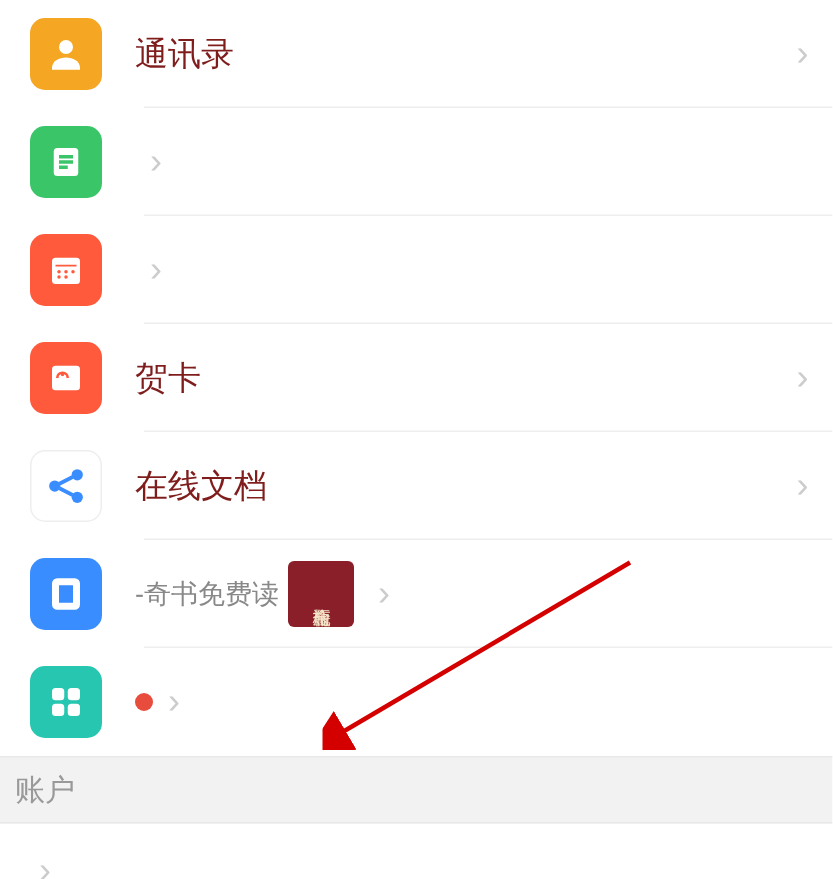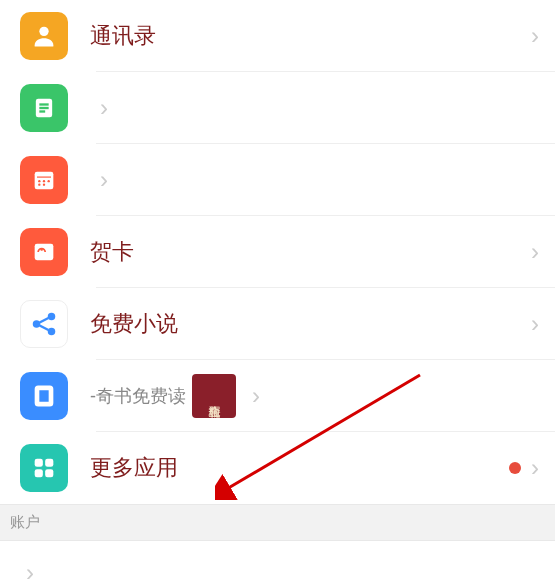--- a/index.html
+++ b/index.html
@@ -56,21 +56,21 @@
       writing-mode: vertical-rl;
       text-orientation: mixed;
     }
     .dot {
       width: 12px; height: 12px; background: #e74c3c; border-radius: 50%;
     }
     .chevron { color: #ccc; font-size: 24px; margin-left: 10px; }
     .section-header {
       background: #f2f2f2;
       color: #999;
-      font-size: 15px;
+      font-size: 20px;
       padding: 8px 10px;
       border-top: 1px solid #e8e8e8;
       border-bottom: 1px solid #e8e8e8;
     }
     .account-item {
       display: flex;
       align-items: center;
       padding: 18px 16px;
       min-height: 62px;
       border-bottom: 1px solid #eee;
@@ -153,21 +153,21 @@
   <div class="item">
     <div class="icon-box" style="background:#fff;border:1px solid #eee">
       <svg width="30" height="30" viewBox="0 0 24 24" fill="#3a8dff">
           <circle cx="6" cy="12" r="3"></circle>
           <circle cx="18" cy="6" r="3"></circle>
           <circle cx="18" cy="18" r="3"></circle>
           <line x1="8.5" y1="10.8" x2="15.5" y2="7.2" stroke="#3a8dff" stroke-width="2"></line>
           <line x1="8.5" y1="13.2" x2="15.5" y2="16.8" stroke="#3a8dff" stroke-width="2"></line>
         </svg>
     </div>
-    <span class="label">免费小说</span>
+    <span class="label">在线文档</span>
     <span class="chevron">›</span>
     <div class="divider"></div>
   </div>
 
   <div class="item">
     <div class="icon-box" style="background:#3a8dff">
       <svg width="28" height="28" viewBox="0 0 24 24" fill="none" stroke="#fff" stroke-width="2">
           <rect x="5" y="4" width="14" height="16" rx="2" fill="#fff" stroke="#fff"></rect>
           <rect x="7" y="6" width="10" height="12" rx="1" fill="#3a8dff"></rect>
         </svg>
@@ -182,21 +182,20 @@
 
   <div class="item">
     <div class="icon-box" style="background:#26c6b0">
       <svg width="28" height="28" viewBox="0 0 24 24" fill="#fff">
           <rect x="4" y="4" width="7" height="7" rx="2"></rect>
           <rect x="13" y="4" width="7" height="7" rx="2"></rect>
           <rect x="4" y="13" width="7" height="7" rx="2"></rect>
           <rect x="13" y="13" width="7" height="7" rx="2"></rect>
         </svg>
     </div>
-    <span class="label">更多应用</span>
     <span class="dot"></span>
     <span class="chevron">›</span>
   </div>
 
 </div>
 
 <div class="section-header">账户</div>
 
 <div class="account-item">
   <span class="chevron">›</span>

